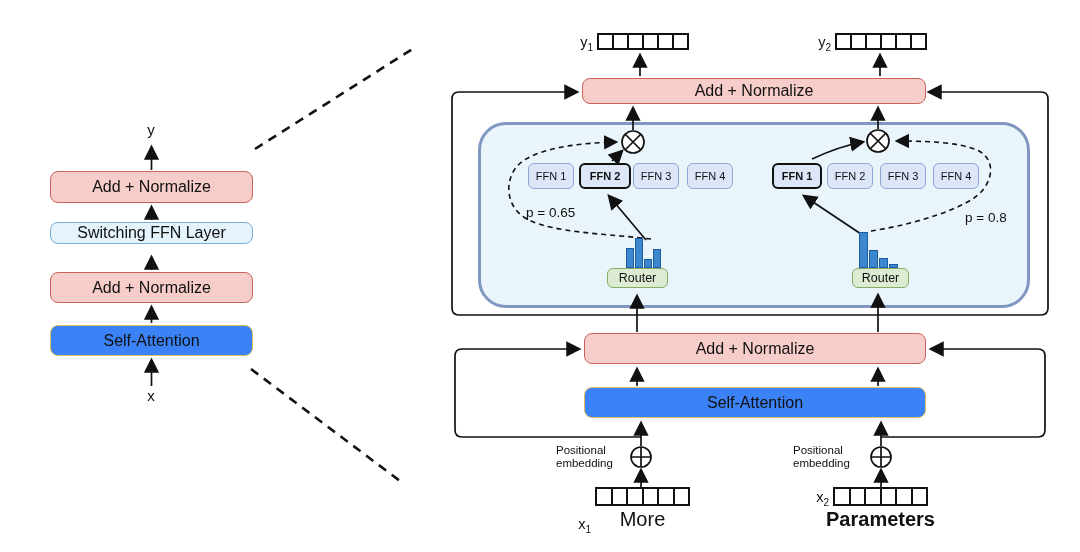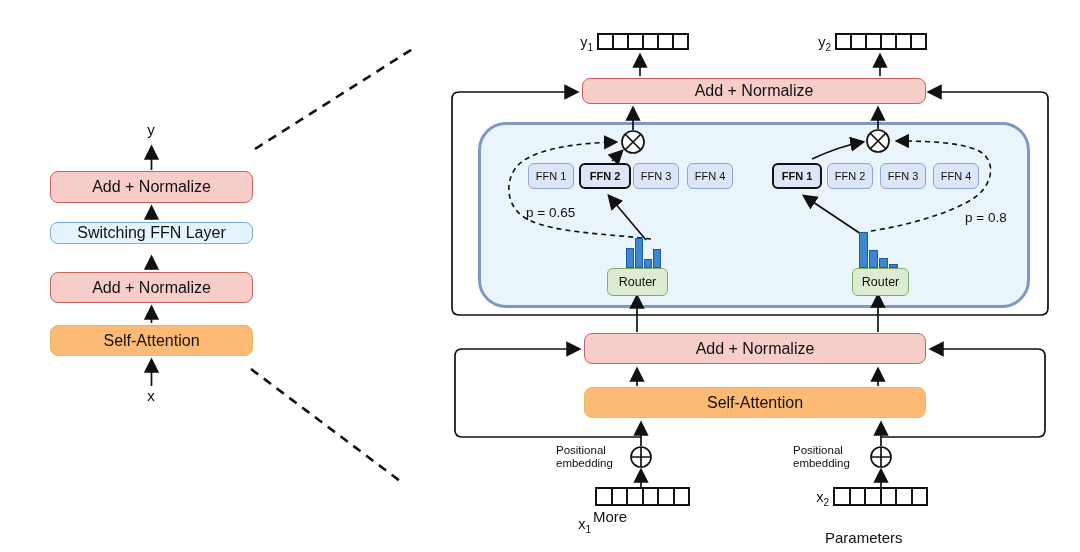--- a/index.html
+++ b/index.html
@@ -3,21 +3,21 @@
 <meta charset="utf-8">
 <style>
   html,body{margin:0;padding:0;background:#fff;}
   .canvas{position:relative;width:1080px;height:552px;background:#ffffff;
           font-family:"Liberation Sans",sans-serif;color:#111;overflow:hidden;}
   .canvas *{box-sizing:border-box;}
   .wires{position:absolute;left:0;top:0;width:1080px;height:552px;z-index:1;}
   .blk{position:absolute;display:flex;align-items:center;justify-content:center;
        font-size:16px;border-radius:8px;z-index:2;}
   .pink{background:#f6cdc9;border:1.6px solid #c9625c;}
-  .yellow{background:#fdba74;border:1.6px solid #ddbf5f;}
+  .yellow{background:#3b82f6;border:1.6px solid #ddbf5f;}
   .lightblue{background:#e4f3fc;border:1.6px solid #77aedb;}
   .lbl{position:absolute;z-index:2;font-size:15px;}
   
   .l-y{left:138px;top:121px;width:26px;text-align:center;}
   .l-x{left:138px;top:387px;width:26px;text-align:center;}
   .l-box{left:50px;width:203px;}
   .l-b1{top:171px;height:32px;}
   .l-b2{top:222px;height:22px;}
   .l-b3{top:272px;height:31px;}
   .l-b4{top:325px;height:31px;}
@@ -33,32 +33,32 @@
   .grid .cell{flex:1;border-left:2px solid #111;}
   .grid .cell:first-child{border-left:none;}
   .g-y1{left:597px;top:33px;width:92px;height:17px;}
   .g-y2{left:835px;top:33px;width:92px;height:17px;}
   .g-x1{left:595px;top:487px;width:95px;height:19px;}
   .g-x2{left:833px;top:487px;width:95px;height:19px;}
   .t-y1{left:563px;top:34px;}
   .t-y2{left:801px;top:34px;}
   .t-x1{left:561px;top:516px;}
   .t-x2{left:799px;top:489px;}
-  .caption{position:absolute;z-index:2;font-size:15px;text-align:left;}
+  .caption{position:absolute;z-index:2;font-size:20px;text-align:center;}
   .cap-1{left:593px;top:508px;width:99px;}
-  .cap-2{left:825px;top:529px;width:111px;}
+  .cap-2{left:825px;top:508px;width:111px;font-weight:bold;}
   .ffn{position:absolute;z-index:2;top:163px;height:26px;display:flex;align-items:center;
        justify-content:center;font-size:11px;background:#dde6f7;
        border:1.4px solid #8da5d7;border-radius:6px;}
   .ffn.selected{border:2.2px solid #111;font-weight:bold;background:#dde6f7;}
   .g0-f1{left:528px;width:46px;} .g0-f2{left:579px;width:52px;}
   .g0-f3{left:633px;width:46px;} .g0-f4{left:687px;width:46px;}
   .g1-f1{left:772px;width:50px;} .g1-f2{left:827px;width:46px;}
   .g1-f3{left:880px;width:46px;} .g1-f4{left:933px;width:46px;}
-  .router{position:absolute;z-index:2;top:268px;height:28px;display:flex;align-items:center;
+  .router{position:absolute;z-index:2;top:268px;height:20px;display:flex;align-items:center;
           justify-content:center;font-size:12.5px;background:#ddebd2;
           border:1.5px solid #85ac67;border-radius:6px;}
   .r0{left:607px;width:61px;} .r1{left:852px;width:57px;}
   .hist{position:absolute;z-index:2;display:flex;align-items:flex-end;gap:1px;}
   .h0{left:626px;top:238px;height:30px;}
   .h1{left:859px;top:232px;height:36px;}
   .hist .bar{background:#3c87cf;border:1px solid #1d5c9e;}
   .h0 .bar{width:8px;} .h1 .bar{width:9px;}
   .p-lbl{position:absolute;z-index:2;font-size:13.5px;}
   .p0{left:494px;top:205px;margin-left:32px;} .p1{left:965px;top:210px;}

